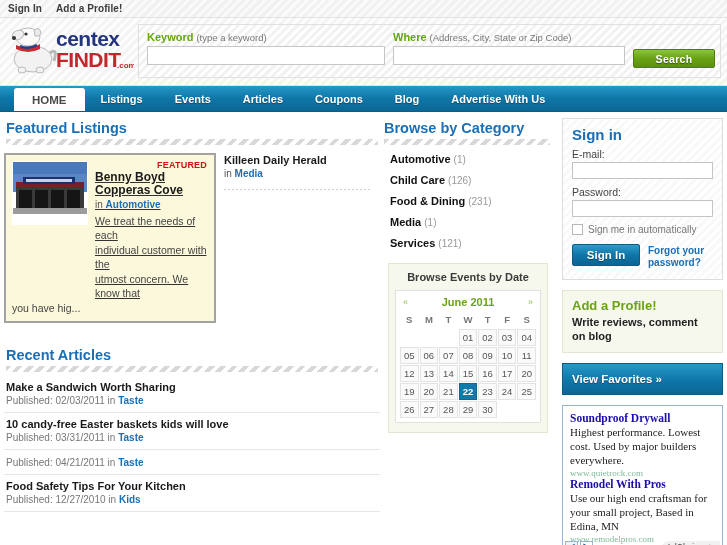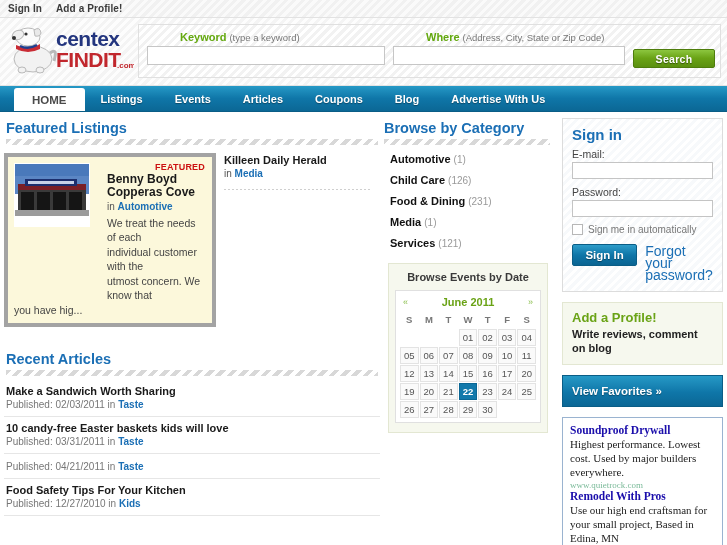--- a/index.html
+++ b/index.html
@@ -40,21 +40,21 @@
   .searchwrap {
     position: absolute; left: 138px; top: 6px;
     width: 583px; height: 54px;
     background: repeating-linear-gradient(135deg, #ffffff 0px, #ffffff 3px, #f2f2f2 3px, #f2f2f2 6px);
     border: 1px solid #e0e0e0;
     padding: 6px 8px 0 8px;
   }
   .fieldgroup { position: absolute; top: 6px; }
   .fieldgroup.kw { left: 8px; width: 238px; }
   .fieldgroup.wh { left: 254px; width: 232px; }
-  .flabel { font-size: 10.5px; margin-bottom: 3px; white-space: nowrap; margin-left: 33px; }
+  .flabel { font-size: 10.5px; margin-bottom: 3px; white-space: nowrap; }
   .flabel b { color: #63a80e; font-size: 11px; }
   .flabel span { color: #777; font-size: 9.5px; }
   .finput {
     width: 100%; height: 19px;
     border: 1px solid #c6c6c6;
     background: #fff;
     font-size: 11px; padding: 0 4px;
     outline: none;
   }
   .searchbtn {
@@ -104,28 +104,28 @@
     margin: 2px 0 3px 2px;
   }
   .hatchrule {
     height: 6px; margin: 0 2px 8px 2px;
     background: repeating-linear-gradient(135deg, #d8d8d8 0px, #d8d8d8 4px, #ffffff 4px, #ffffff 8px);
   }
 
   
   .featrow { display: flex; gap: 8px; }
   .featcard {
-    width: 212px; background: #fcf8db; border: 4px solid #a3a3a3;
+    width: 212px; background: #fcf8db; border: 2px solid #a3a3a3;
     padding: 6px; position: relative;
   }
   .featbadge {
     position: absolute; right: 7px; top: 5px;
     color: #cc1111; font-weight: bold; font-size: 9px; letter-spacing: .2px;
   }
-  .featinner { display: flex; gap: 17px; }
+  .featinner { display: flex; gap: 7px; text-decoration: underline; }
   .featthumb { width: 76px; height: 64px; border: 1px solid #fff; background:#fff; flex: 0 0 auto; }
   .featthumb svg { display:block; }
   .feattext { flex: 1; padding-top: 10px; }
   .feattitle { font-size: 12px; font-weight: bold; color: #1a1a1a; line-height: 13px; }
   .featcat { font-size: 10px; color: #555; margin-top: 2px; }
   .featcat a { color: #1b6fb5; font-weight: bold; text-decoration: none; }
   .featdesc { font-size: 10.5px; color: #444; line-height: 14px; margin-top: 4px; }
   .featdesc2 { font-size: 10.5px; color: #444; line-height: 14px; margin-top: 1px; }
 
   .feat2 { width: 148px; padding-top: 1px; }
@@ -183,21 +183,21 @@
   .sicheck { width: 11px; height: 11px; border: 1px solid #b7b7b7; background: #fff; }
   .sicheckrow label { font-size: 10px; color: #777; }
   .sibtnrow { display: flex; align-items: flex-start; gap: 8px; }
   .sibtn {
     width: 68px; height: 22px;
     background: linear-gradient(#2d9cc9, #0f76a8 50%, #0a6492);
     border: 1px solid #0a5d86; border-radius: 2px;
     color: #fff; font-weight: bold; font-size: 11.5px;
     text-shadow: 0 1px 1px rgba(0,0,0,.4); cursor: pointer;
   }
-  .forgot { font-size: 14px; font-weight: normal; color: #1b6fb5; line-height: 12px; text-decoration: none; padding-top:1px;}
+  .forgot { font-size: 10px; font-weight: bold; color: #1b6fb5; line-height: 12px; text-decoration: none; padding-top:1px;}
 
   .addprof {
     margin-top: 10px; width: 161px;
     border: 1px solid #e3e7d2; background: #f6f8ee;
     padding: 7px 9px 9px 9px;
   }
   .addprof .h { color: #6aa316; font-size: 13px; font-weight: bold; }
   .addprof .d { color: #222; font-size: 11px; font-weight: bold; line-height: 14px; margin-top: 2px; }
 
   .favbtn {

